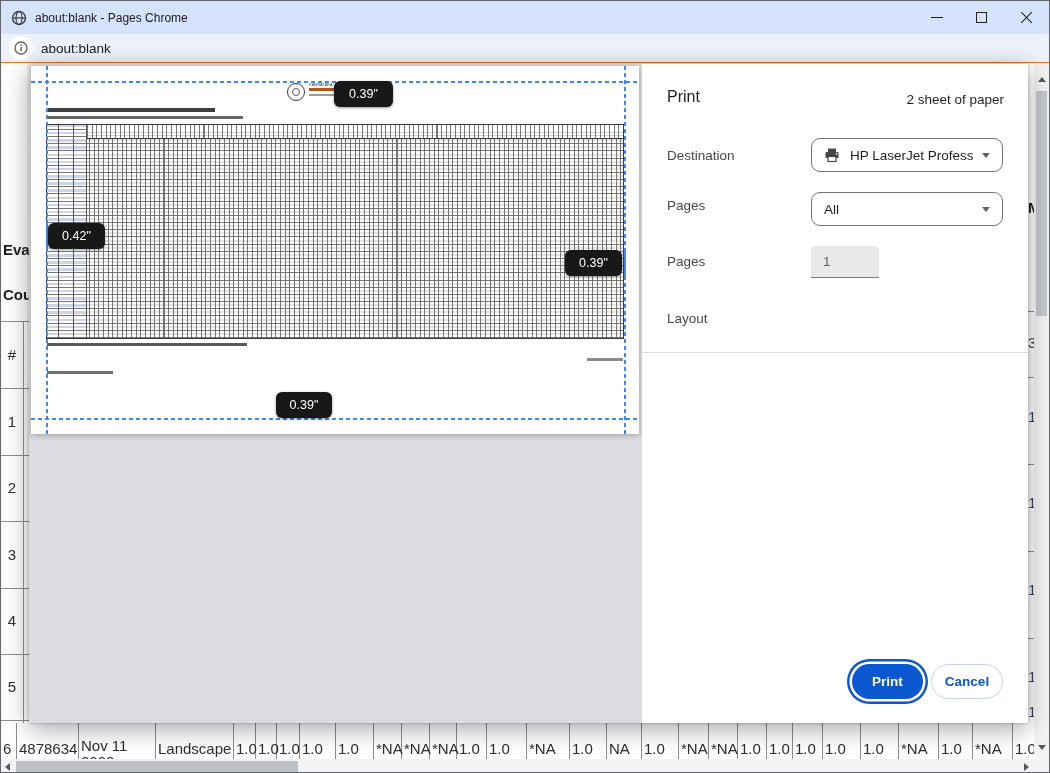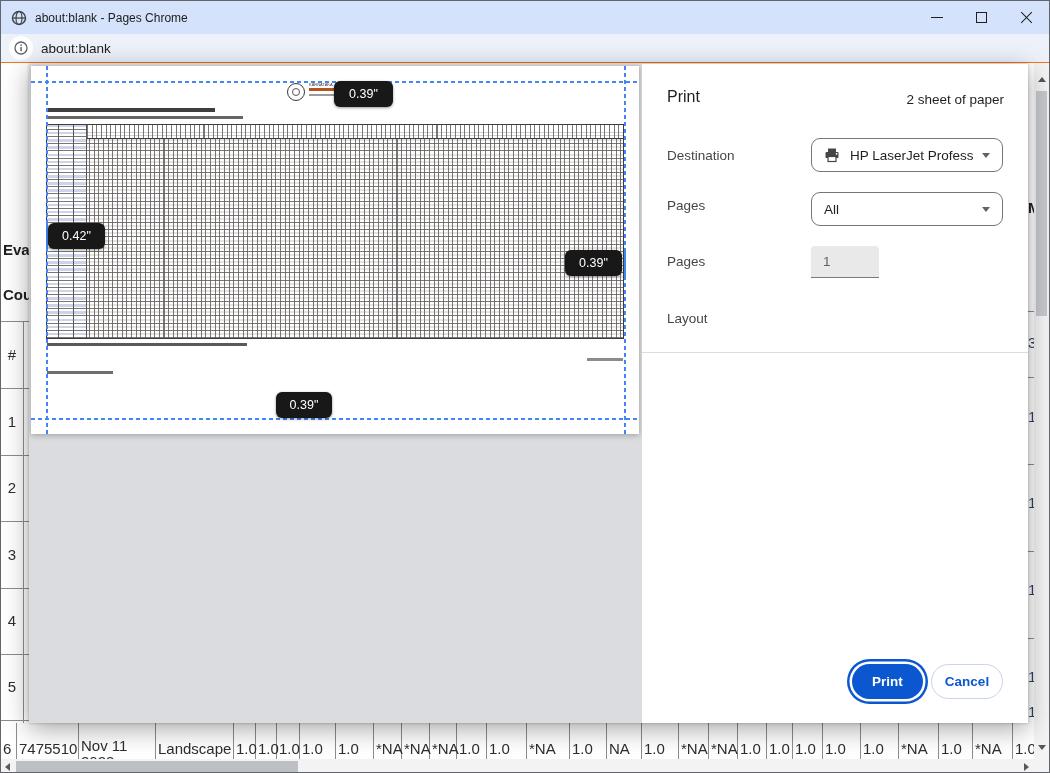--- a/index.html
+++ b/index.html
@@ -163,21 +163,21 @@
         <div class="rstrip-txt" style="top: 640px;">1</div>
         <div class="rstrip-hline" style="top: 248px;"></div>
         <div class="rstrip-hline" style="top: 314px;"></div>
         <div class="rstrip-hline" style="top: 401px;"></div>
         <div class="rstrip-hline" style="top: 488px;"></div>
         <div class="rstrip-hline" style="top: 575px;"></div>
       </div>
 
     <div id="bottom-row">
         <div class="brow-cell" style="width: 16px;">6</div>
-        <div class="brow-cell" style="width: 62px;">7475510</div>
+        <div class="brow-cell" style="width: 62px;">4878634</div>
         <div class="brow-cell wrap" style="width: 77px;">Nov 11 2023</div>
         <div class="brow-cell" style="width: 78px;">Landscape</div>
         <div class="brow-cell" style="width: 22px;">1.0</div>
         <div class="brow-cell" style="width: 21px;">1.0</div>
         <div class="brow-cell" style="width: 23px;">1.0</div>
         <div class="brow-cell" style="width: 36px;">1.0</div>
         <div class="brow-cell" style="width: 38px;">1.0</div>
         <div class="brow-cell" style="width: 28px;">*NA</div>
         <div class="brow-cell" style="width: 28px;">*NA</div>
         <div class="brow-cell" style="width: 27px;">*NA</div>

